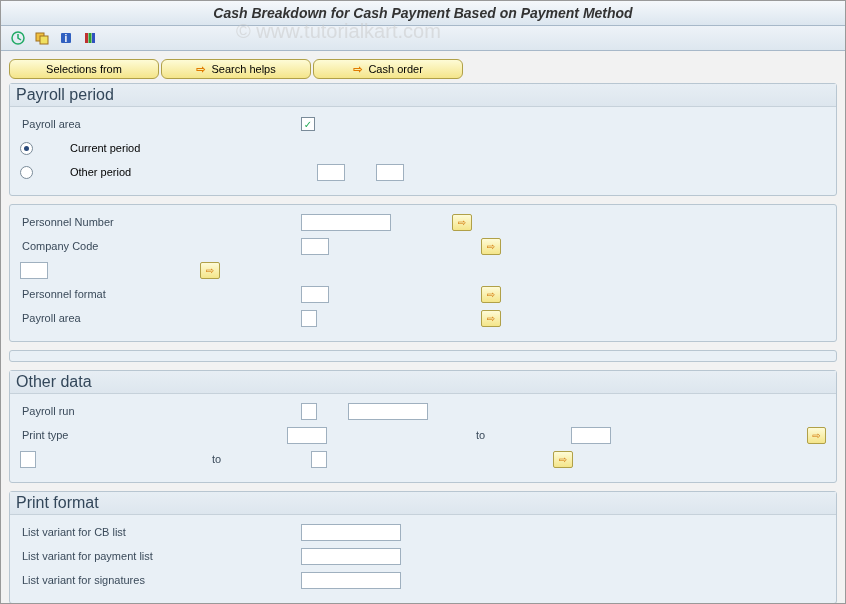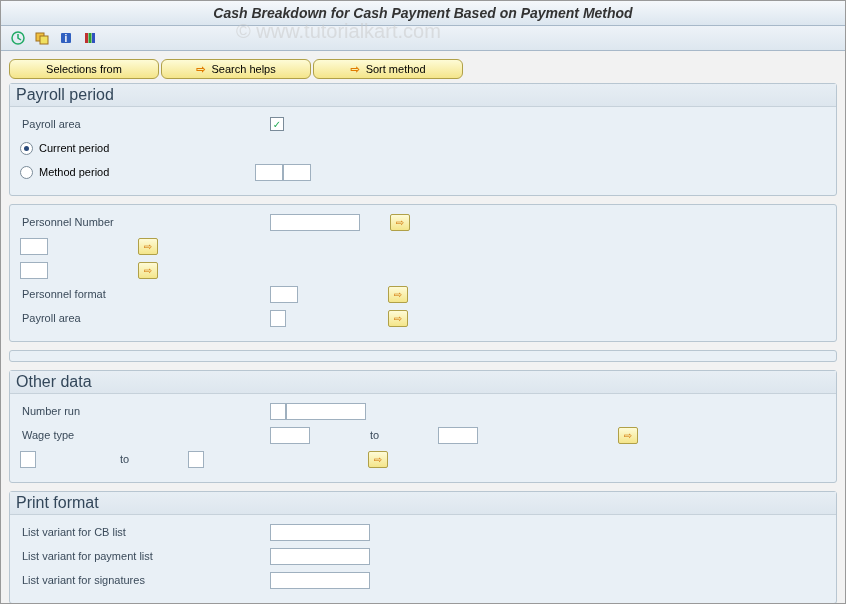--- a/index.html
+++ b/index.html
@@ -93,20 +93,21 @@
     border-bottom: 1px solid #c6d1da;
   }
   .groupbox-body {
     padding: 6px 10px 10px 10px;
   }
   .row {
     display: flex;
     align-items: center;
     height: 22px;
     margin-bottom: 2px;
+    gap: 31px;
   }
   .label {
     width: 250px;
     color: #3a4a5a;
     padding-left: 2px;
   }
   .input {
     background: #fff;
     border: 1px solid #9fb0bf;
     height: 17px;
@@ -155,20 +156,21 @@
     align-items: center;
     justify-content: center;
     cursor: pointer;
     font-size: 10px;
     color: #d07000;
     margin-left: 30px;
   }
   .to-label {
     width: 68px;
     color: #3a4a5a;
+    margin-left: 30px;
   }
   .spacer-box {
     height: 12px;
     background: #e9f0f6;
     border: 1px solid #b8c6d1;
     border-radius: 3px;
     margin-bottom: 8px;
   }
 </style>
 </head>
@@ -208,54 +210,55 @@
 <div class="button-row">
   <div class="sap-btn" style="min-width:150px">
     <span>Selections from</span>
   </div>
   <div class="sap-btn" style="min-width:150px">
     <span class="arrow-icon">⇨</span>
     <span>Search helps</span>
   </div>
   <div class="sap-btn" style="min-width:150px">
     <span class="arrow-icon">⇨</span>
-    <span>Sort method</span>
+    <span>Cash order</span>
   </div>
 </div>
 
 <div class="content">
 
   <div class="groupbox">
     <div class="groupbox-title">Payroll period</div>
     <div class="groupbox-body">
       <div class="row">
         <div class="label">Payroll area</div>
         <div class="checkbox">✓</div>
       </div>
       <div class="row">
         <span class="radio selected"></span>
         <span>Current period</span>
       </div>
       <div class="row">
         <span class="radio"></span>
-        <span style="width:216px">Method period</span>
+        <span style="width:216px">Other period</span>
         <input class="input input-sm" value="" style="">
         <input class="input input-sm" value="" style="">
       </div>
     </div>
   </div>
 
   <div class="groupbox">
     <div class="groupbox-body">
       <div class="row">
         <div class="label">Personnel Number</div>
         <input class="input input-lg" value="" style="">
         <div class="mult-btn">⇨</div>
       </div>
       <div class="row">
+        <div class="label">Company Code</div>
         <input class="input input-sm" value="" style="">
           <span style="width:60px"></span>
         <div class="mult-btn">⇨</div>
       </div>
       <div class="row">
         <input class="input input-sm" value="" style="">
           <span style="width:60px"></span>
         <div class="mult-btn">⇨</div>
       </div>
       <div class="row">
@@ -272,26 +275,26 @@
       </div>
     </div>
   </div>
 
   <div class="spacer-box"></div>
 
   <div class="groupbox">
     <div class="groupbox-title">Other data</div>
     <div class="groupbox-body">
       <div class="row">
-        <div class="label">Number run</div>
+        <div class="label">Payroll run</div>
         <input class="input input-xs" value="" style="">
         <input class="input input-md" style="width: 80px;" value="">
       </div>
       <div class="row">
-        <div class="label">Wage type</div>
+        <div class="label">Print type</div>
         <input class="input input-sm" style="width: 40px;" value="">
         <span style="width:60px"></span>
         <div class="to-label">to</div>
         <input class="input input-sm" style="width: 40px;" value="">
         <span style="width:110px"></span>
         <div class="mult-btn">⇨</div>
       </div>
       <div class="row">
         <input class="input input-xs" value="" style="">
         <span style="width:84px"></span>

